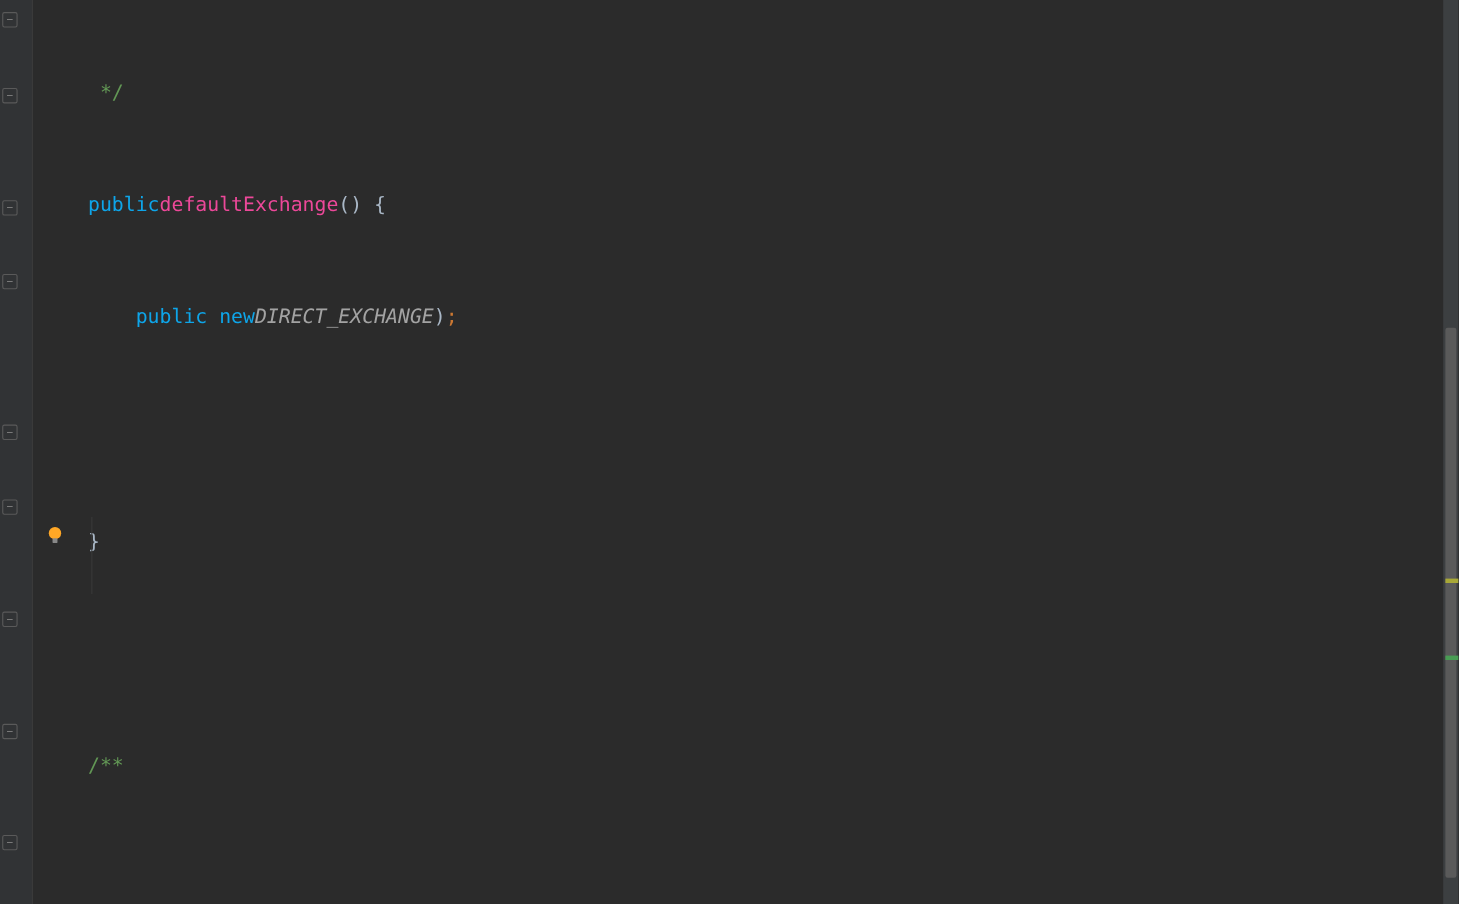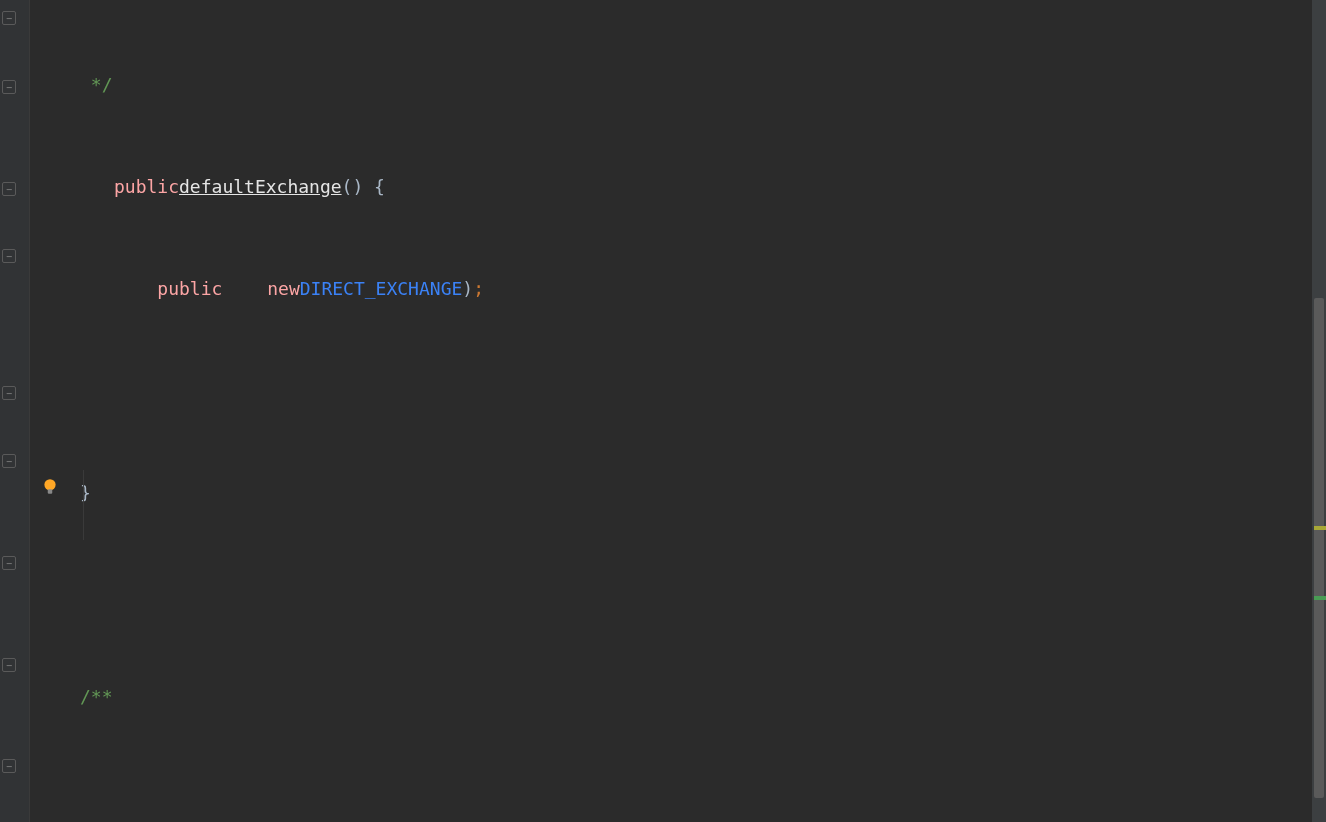--- a/index.html
+++ b/index.html
@@ -50,24 +50,24 @@
       position: absolute;
       left: 30px;
       top: 0;
       right: 0;
       height: 100%;
       padding-left: 50px;
       white-space: pre;
       line-height: 34px;
     }
     .line { height: 34px; display: flex; align-items: center; }
-    .keyword { color: #fca5a5; margin-left: 34px; }
+    .keyword { color: #0ea5e9; }
     .annotation { color: #bbb529; }
-    .method-decl { color: #e5e5e5; text-decoration: underline; }
-    .static-field { color: #3b82f6; }
+    .method-decl { color: #ec4899; }
+    .static-field { color: #a3a3a3; font-style: italic; }
     .doc-comment { color: #629755; }
     .semi { color: #cc7832; }
     .scrollbar {
       position: absolute;
       right: 0;
       top: 0;
       width: 14px;
       height: 100%;
       background: #3c3f41;
     }

